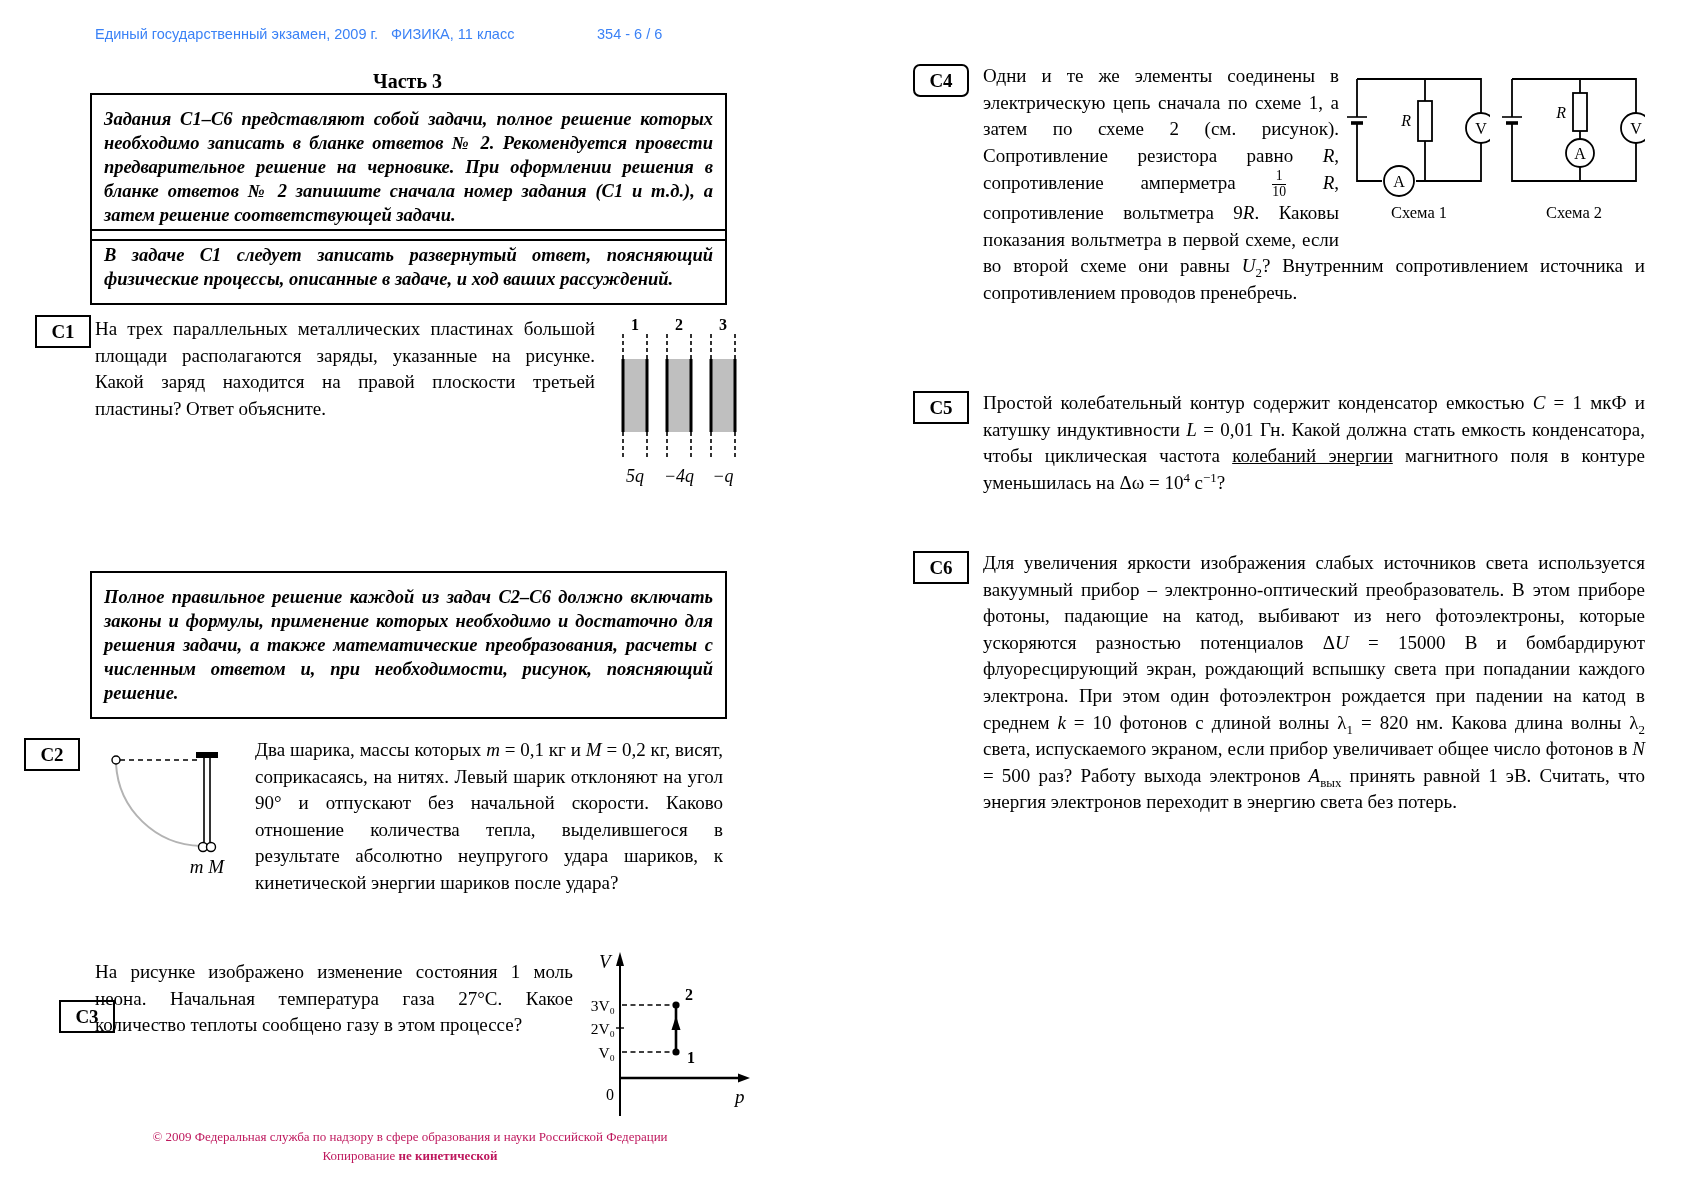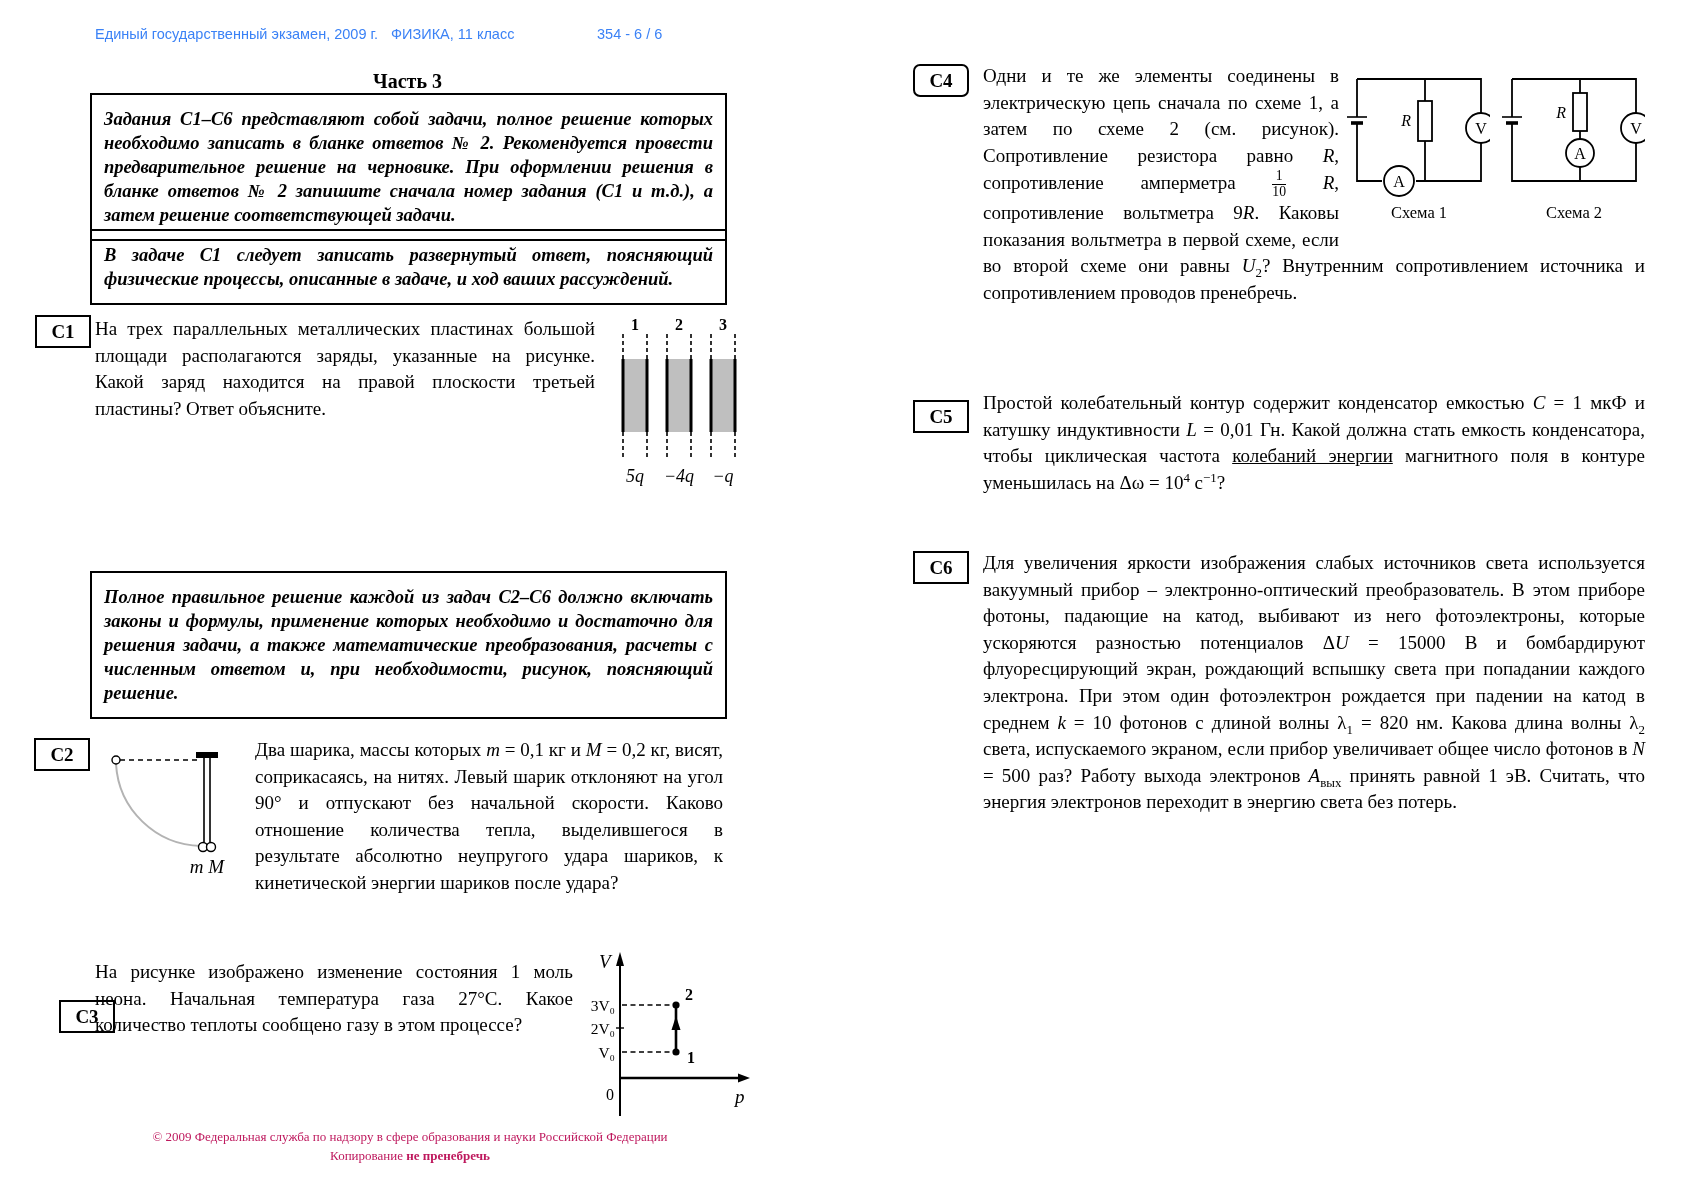--- a/index.html
+++ b/index.html
@@ -78,21 +78,21 @@
       <line x1="123" y1="20" x2="123" y2="45" stroke="#000" stroke-width="1.6" stroke-dasharray="4 3"></line>
       <rect x="99" y="45" width="24" height="73" fill="#bfbfbf"></rect>
       <line x1="99" y1="45" x2="99" y2="118" stroke="#000" stroke-width="3"></line>
       <line x1="123" y1="45" x2="123" y2="118" stroke="#000" stroke-width="3"></line>
       <line x1="99" y1="118" x2="99" y2="143" stroke="#000" stroke-width="1.6" stroke-dasharray="4 3"></line>
       <line x1="123" y1="118" x2="123" y2="143" stroke="#000" stroke-width="1.6" stroke-dasharray="4 3"></line>
       <text x="111" y="168" font-size="18" font-style="italic" text-anchor="middle">−q</text>
     </svg>
   </div>
 
-  <div class="plabel" style="left:34px;top:738px;">С2</div>
+  <div class="plabel" style="left:24px;top:738px;">С2</div>
   <div class="figure" style="left:98px;top:747px;">
     <svg width="160" height="135" viewBox="0 0 160 135">
       <path d="M 18 17 A 87 87 0 0 0 103 99" fill="none" stroke="#b3b3b3" stroke-width="2"></path>
       <line x1="22" y1="13" x2="99" y2="13" stroke="#000" stroke-width="1.6" stroke-dasharray="5 4"></line>
       <rect x="98" y="5" width="22" height="6" fill="#000"></rect>
       <line x1="106" y1="11" x2="106" y2="96" stroke="#000" stroke-width="1.6"></line>
       <line x1="112" y1="11" x2="112" y2="96" stroke="#000" stroke-width="1.6"></line>
       <circle cx="18" cy="13" r="4" fill="#fff" stroke="#000" stroke-width="1.4"></circle>
       <circle cx="105" cy="100" r="4.5" fill="#fff" stroke="#000" stroke-width="1.4"></circle>
       <circle cx="113" cy="100" r="4.5" fill="#fff" stroke="#000" stroke-width="1.4"></circle>
@@ -126,21 +126,21 @@
       <text x="107" y="52" font-size="16" font-weight="bold">2</text>
 
       <text x="21" y="20" font-size="19" font-style="italic">V</text>
       <text x="157" y="155" font-size="19" font-style="italic">p</text>
       <text x="28" y="152" font-size="16">0</text>
     </svg>
   </div>
 
   <div class="footer">
     <div>© 2009  Федеральная служба по надзору в сфере образования и науки Российской Федерации</div>
-    <div><span>Копирование </span><span class="bd">не пренебречь</span></div>
+    <div><span>Копирование </span><span class="bd">не кинетической</span></div>
   </div>
 
   <div class="plabel" style="left:913px;top:64px;border-radius:7px;">С4</div>
   <div class="ptext" style="left:983px;top:63px;width:662px;">
     <div class="c4fig">
 
       <svg width="143" height="162" viewBox="0 0 143 162">
         <path d="M 10 16 H 134 V 50" fill="none" stroke="#000" stroke-width="1.8"></path>
         <circle cx="134" cy="65" r="15" fill="none" stroke="#000" stroke-width="1.8"></circle>
         <text x="134" y="71" font-size="16" text-anchor="middle">V</text>
@@ -176,19 +176,19 @@
         <circle cx="78" cy="90" r="14" fill="none" stroke="#000" stroke-width="1.8"></circle>
         <text x="78" y="96" font-size="16" text-anchor="middle">A</text>
         <path d="M 78 104 V 118" fill="none" stroke="#000" stroke-width="1.8"></path>
         <text x="64" y="55" font-size="16" font-style="italic" text-anchor="end">R</text>
         <text x="72" y="155" font-size="16.5" text-anchor="middle">Схема 2</text>
       </svg>
     </div>
     <span>Одни и те же элементы соединены в электрическую цепь сначала по схеме 1, а затем по схеме 2 (см. рисунок). Сопротивление резистора равно <span class="it">R</span>, сопротивление амперметра <span class="frac"><span class="num">1</span><span class="den">10</span></span> <span class="it">R</span>, сопротивление вольтметра 9<span class="it">R</span>. Каковы показания вольтметра в первой схеме, если во второй схеме они равны <span class="it">U</span><sub>2</sub>? Внутренним сопротивлением источника и сопротивлением проводов пренебречь.</span>
   </div>
 
-  <div class="plabel" style="left:913px;top:391px;margin-top:9px;">С5</div>
+  <div class="plabel" style="left:913px;top:391px;">С5</div>
   <div class="ptext" style="left:983px;top:390px;width:662px;">Простой колебательный контур содержит конденсатор емкостью <span class="it">C</span> = 1 мкФ и катушку индуктивности <span class="it">L</span> = 0,01 Гн. Какой должна стать емкость конденсатора, чтобы циклическая частота <span class="ul">колебаний энергии</span> магнитного поля в контуре уменьшилась на Δω = 10<sup>4</sup> с<sup>−1</sup>?</div>
 
   <div class="plabel" style="left:913px;top:551px;">С6</div>
   <div class="ptext" style="left:983px;top:550px;width:662px;">Для увеличения яркости изображения слабых источников света используется вакуумный прибор – электронно-оптический преобразователь. В этом приборе фотоны, падающие на катод, выбивают из него фотоэлектроны, которые ускоряются разностью потенциалов Δ<span class="it">U</span> = 15000 В и бомбардируют флуоресцирующий экран, рождающий вспышку света при попадании каждого электрона. При этом один фотоэлектрон рождается при падении на катод в среднем <span class="it">k</span> = 10 фотонов с длиной волны λ<sub>1</sub> = 820 нм. Какова длина волны λ<sub>2</sub> света, испускаемого экраном, если прибор увеличивает общее число фотонов в <span class="it">N</span> = 500 раз? Работу выхода электронов <span class="it">A</span><sub>вых</sub> принять равной 1 эВ. Считать, что энергия электронов переходит в энергию света без потерь.</div>
 
 </div>
 
 </body></html>

